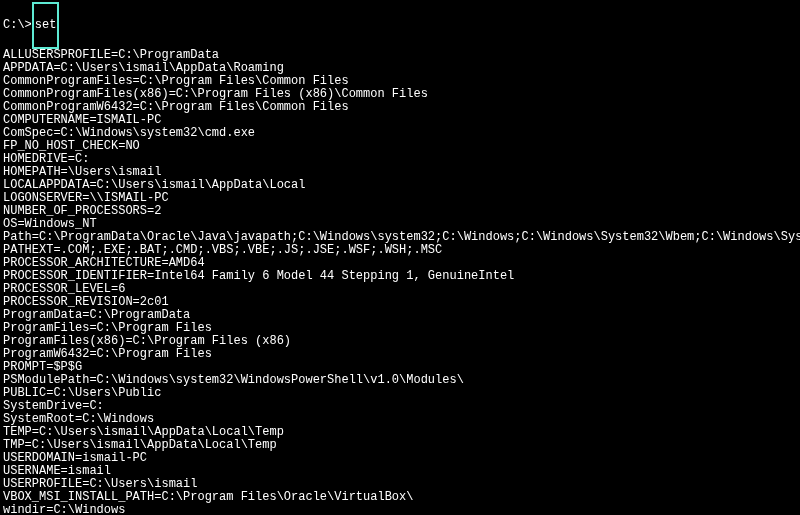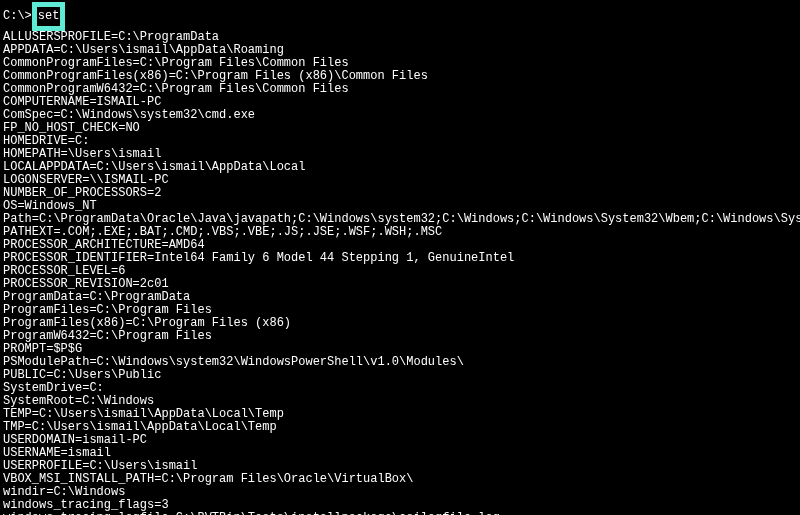--- a/index.html
+++ b/index.html
@@ -20,22 +20,22 @@
     padding: 2px 3px;
     background: #000;
     width: 794px;
     height: 511px;
     box-sizing: border-box;
   }
   .prompt-line {
     display: inline;
   }
   .cmd-box {
-    border: 5px solid #5eead4;
-    padding: 4px 1px;
+    border: 2px solid #5eead4;
+    padding: 16px 1px;
     display: inline-block;
     line-height: 11px;
   }
 </style>
 </head>
 <body>
 
 <div class="terminal"><span class="prompt-line">C:\&gt;</span><span class="cmd-box">set</span>
 <span id="env-block">ALLUSERSPROFILE=C:\ProgramData
 APPDATA=C:\Users\ismail\AppData\Roaming

